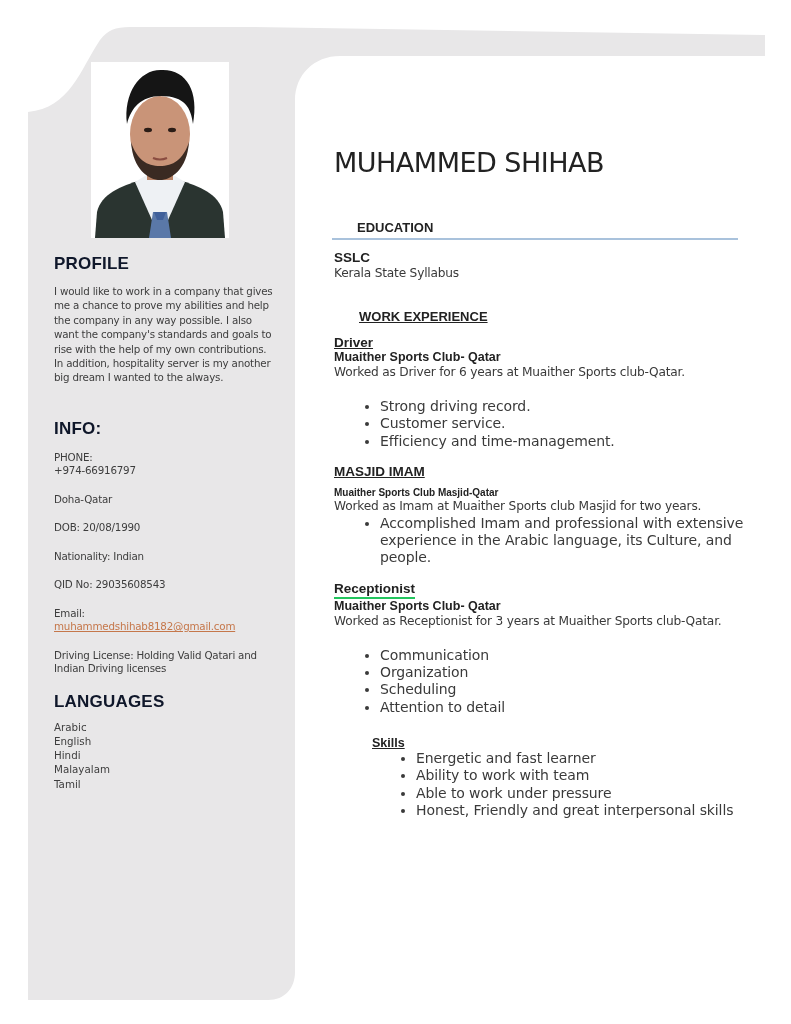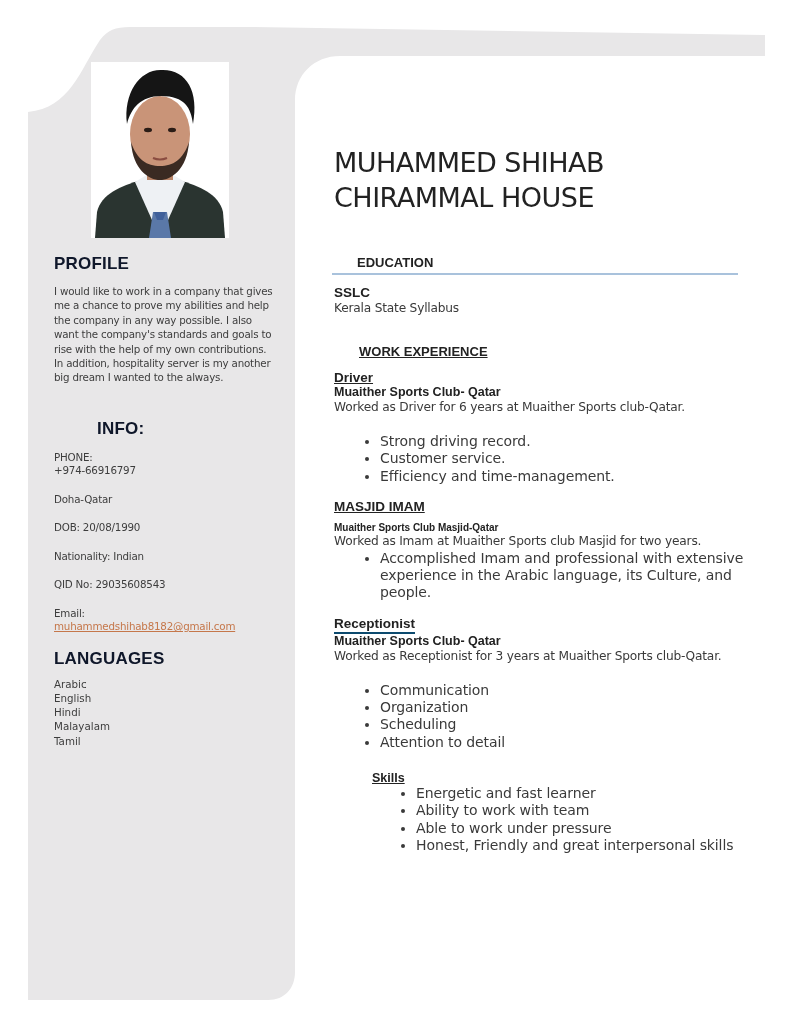--- a/index.html
+++ b/index.html
@@ -15,21 +15,21 @@
   .lang-list { list-style:none; margin:0; padding:0; font-size:10.3px; line-height:14.2px; color:#3d3d3d; }
   .main { position:absolute; left:334px; top:145px; width:410px; }
   .name { font-family:"DejaVu Sans", sans-serif; font-weight:normal; font-size:27px; line-height:35px; color:#222; margin:0; letter-spacing:-0.5px; }
   .sec-h { font-family:"Liberation Sans", sans-serif; font-weight:bold; font-size:13px; color:#222; margin:0;padding-left:23px; }
   .edu-rule { height:2px; background:#a9c2dc; margin:3px 0 0 -2px; width:406px; }
   .strong { font-family:"Liberation Sans", sans-serif; font-weight:bold; font-size:13.5px; color:#222; margin:0; }
   .u { text-decoration:underline; }
   .body-t { font-size:12.2px; line-height:17px; color:#3a3a3a; margin:0; letter-spacing:-0.2px; }
   .blist { margin:0; padding:0 0 0 46px; font-size:14px; line-height:17.3px; color:#3a3a3a; letter-spacing:-0.1px; }
   .blist li { padding-left:0; }
-  .recept-title { display:inline-block; border-bottom:2px solid #0c4a6e; padding-bottom:1px; }
+  .recept-title { display:inline-block; border-bottom:2px solid #22c55e; padding-bottom:1px; }
 </style>
 </head>
 <body>
 
 <svg id="bg-shape" viewBox="0 0 791 1024">
   <path d="M28,112 C70,108 80,70 100,40 C108,30 115,27 130,27 L250,27 L765,35 L765,56 L340,56 C314,56 295,75 295,100 L295,972 C295,988 285,1000 268,1000 L28,1000 Z" fill="#e8e7e8"></path>
 </svg>
 
 <div class="photo">
   <svg width="138" height="176" viewBox="0 0 138 176">
@@ -57,51 +57,51 @@
   </svg>
 </div>
 
 <div class="sidebar">
   <section>
     <h2 class="side-h">PROFILE</h2>
     <p class="side-p">I would like to work in a company that gives me a chance to prove my abilities and help the company in any way possible. I also want the company's standards and goals to rise with the help of my own contributions. In addition, hospitality server is my another big dream I wanted to the always.</p>
   </section>
 
   <section style="margin-top:34px;">
-    <h2 class="side-h" style="margin-bottom:12px;margin-left:43px;">INFO:</h2>
+    <h2 class="side-h" style="margin-bottom:12px;">INFO:</h2>
     <div class="info-item">
       <div>PHONE:</div>
       <div>+974-66916797</div>
     </div>
     <div class="info-item">Doha-Qatar</div>
     <div class="info-item">DOB: 20/08/1990</div>
     <div class="info-item">Nationality: Indian</div>
     <div class="info-item">QID No: 29035608543</div>
     <div class="info-item">
       <div>Email:</div>
       <a class="email-link">muhammedshihab8182@gmail.com</a>
     </div>
+    <div class="info-item" style="margin-bottom:16px;">Driving License: Holding Valid Qatari and Indian Driving licenses</div>
   </section>
 
   <section>
     <h2 class="side-h" style="margin-bottom:8px;">LANGUAGES</h2>
     <ul class="lang-list">
       <li>Arabic</li>
       <li>English</li>
       <li>Hindi</li>
       <li>Malayalam</li>
       <li>Tamil</li>
     </ul>
   </section>
 </div>
 
 <div class="main">
   <h1 class="name">
     <div>MUHAMMED SHIHAB</div>
-    <div>CHIRAMMAL HOUSE</div>
   </h1>
 
   <section style="margin-top:40px;">
     <h3 class="sec-h">EDUCATION</h3>
     <div class="edu-rule"></div>
     <p class="strong" style="margin-top:10px;">SSLC</p>
     <p class="body-t">Kerala State Syllabus</p>
   </section>
 
   <section style="margin-top:27px;">

